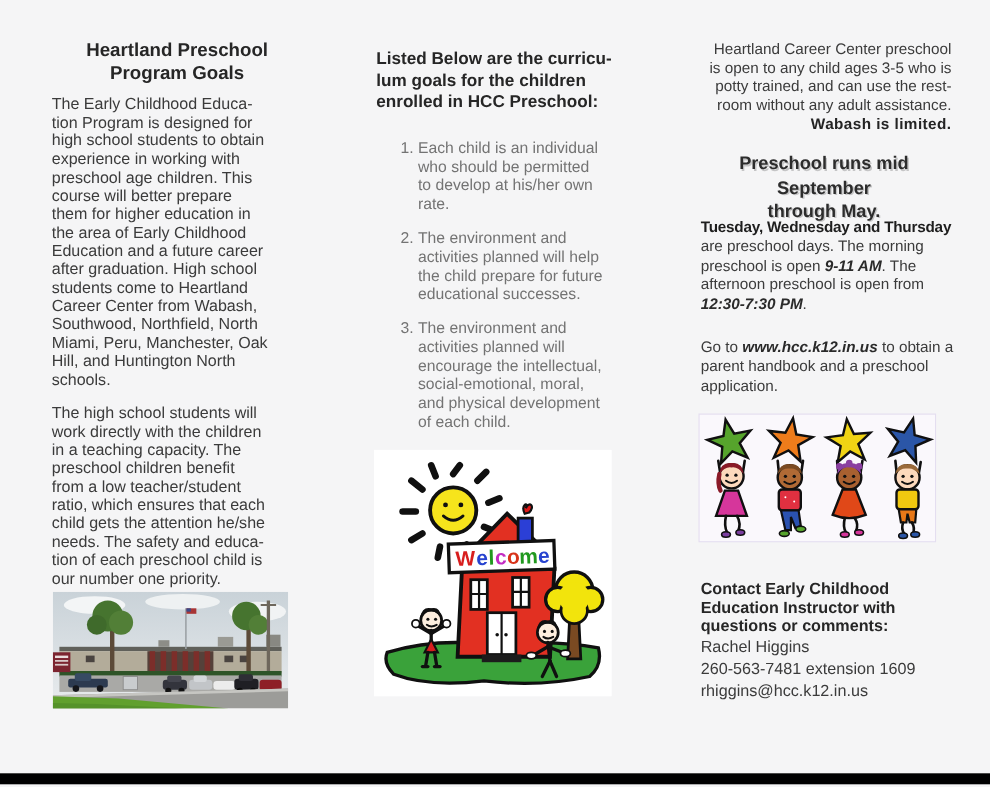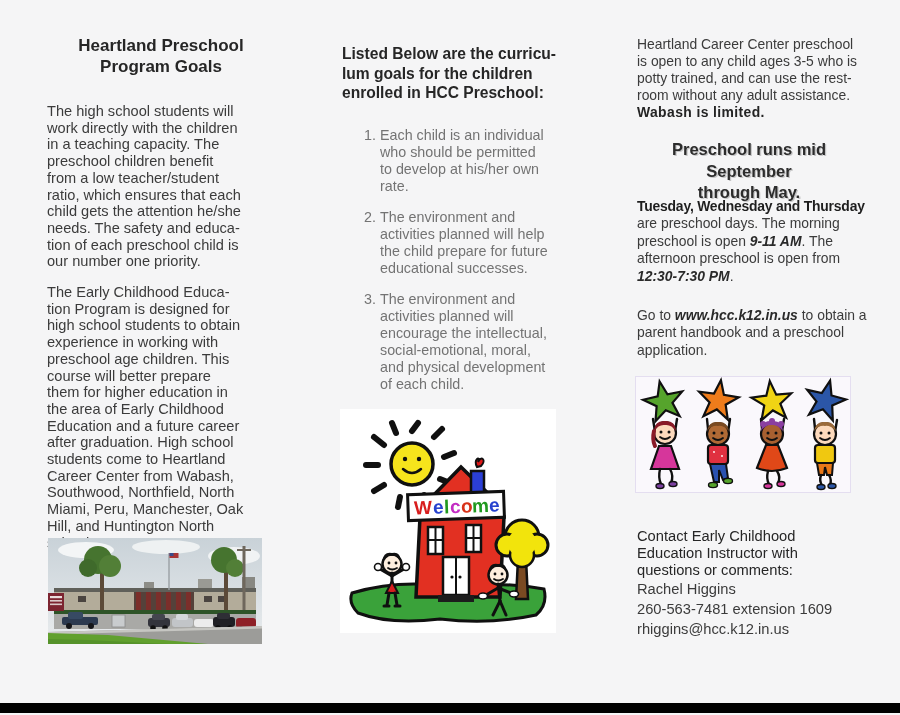--- a/index.html
+++ b/index.html
@@ -4,80 +4,80 @@
 <style>
   * { margin:0; padding:0; box-sizing:border-box; }
   html,body { width:900px; height:715px; }
   body { font-family:"Liberation Sans", sans-serif; background:#f5f5f6; position:relative; overflow:hidden; color:#3b3b3b; }
 
   .col { position:absolute; top:35px; }
   .pre { white-space:pre-line; }
 
   
   .col-left { left:47px; width:228px; }
-  .col-left h1 { font-size:17px; line-height:21px; font-weight:bold; color:#262626; text-align:center; margin-bottom:26px; white-space:pre-line; }
+  .col-left h1 { font-size:17px; line-height:21px; font-weight:bold; color:#262626; text-align:center; margin-bottom:10px; white-space:pre-line; }
   .col-left p { font-size:14.6px; line-height:16.7px; margin-bottom:14px; }
   .photo { position:absolute; left:48px; top:538px; width:214px; height:106px; display:block; }
 
   
   .col-mid { left:342px; top:44px; width:230px; }
   .col-mid h2 { font-size:15.6px; line-height:19.5px; font-weight:bold; color:#262626; margin-bottom:24px; white-space:pre-line; }
   .col-mid ol { padding-left:38px; font-size:14.3px; line-height:17px; color:#737373; }
   .col-mid li { white-space:pre-line; margin-bottom:14px; }
   .clipart { position:absolute; left:340px; top:409px; width:216px; height:224px; background:#ffffff; display:block; }
   .rblock { position:absolute; left:637px; width:228px; font-size:13.9px; line-height:16.9px; }
-  .r-intro { top:36px; }
+  .r-intro { top:36px;text-align:right; }
   .r-intro strong { font-weight:bold; letter-spacing:0.4px; color:#242424; }
   .r-runs { top:139px; width:224px; text-align:center; font-weight:bold; font-size:16.5px; line-height:21.5px; color:#2c2c2c; white-space:pre-line;
             text-shadow:1.3px 1.1px 0.6px rgba(110,110,110,0.35); }
   .r-sched { top:198px; width:232px; line-height:17.4px; }
   .r-sched strong.days { color:#1e1e1e; letter-spacing:-0.2px; }
   .bi { font-weight:bold; font-style:italic; color:#2a2a2a; }
   .r-web { top:307px; width:230px; line-height:17.4px; }
   .stars { position:absolute; left:635px; top:376px; width:216px; height:117px; display:block; }
   .r-contact { top:528px; width:240px; }
-  .r-contact .c-head { font-size:14.7px; line-height:17px; font-weight:normal; color:#262626; white-space:pre-line; display:block; }
+  .r-contact .c-head { font-size:14.7px; line-height:17px; font-weight:bold; color:#262626; white-space:pre-line; display:block; }
   .r-contact .c-line { font-size:14.7px; line-height:19.8px; display:block; }
   .r-contact .c-line:first-of-type { margin-top:1px; }
 
   
   .bottom-bar { position:absolute; left:0; top:703px; width:900px; height:10px; background:#000000; }
 </style>
 </head>
 <body>
 
 <div class="col col-left">
   <h1>Heartland Preschool
 Program Goals</h1>
-  <p class="pre">The high school students will
-work directly with the children
-in a teaching capacity.  The
-preschool children benefit
-from a low teacher/student
-ratio, which ensures that each
-child gets the attention he/she
-needs.  The safety and educa-
-tion of each preschool child is
-our number one priority.</p>
   <p class="pre">The Early Childhood Educa-
 tion Program is designed for
 high school students to obtain
 experience in working with
 preschool age children.  This
 course will better prepare
 them for higher education in
 the area of Early Childhood
 Education and a future career
 after graduation.  High school
 students come to Heartland
 Career Center from Wabash,
 Southwood, Northfield, North
 Miami, Peru, Manchester, Oak
 Hill, and Huntington North
 schools.</p>
+  <p class="pre">The high school students will
+work directly with the children
+in a teaching capacity.  The
+preschool children benefit
+from a low teacher/student
+ratio, which ensures that each
+child gets the attention he/she
+needs.  The safety and educa-
+tion of each preschool child is
+our number one priority.</p>
 </div>
 
 <svg class="photo" viewBox="0 0 214 106" xmlns="http://www.w3.org/2000/svg">
   <defs>
     <linearGradient id="sky" x1="0" y1="0" x2="0" y2="1">
       <stop offset="0" stop-color="#c9d2d8"></stop>
         <stop offset="1" stop-color="#e9ecee"></stop>
     </linearGradient>
   </defs>
   <rect width="214" height="106" fill="url(#sky)"></rect>

